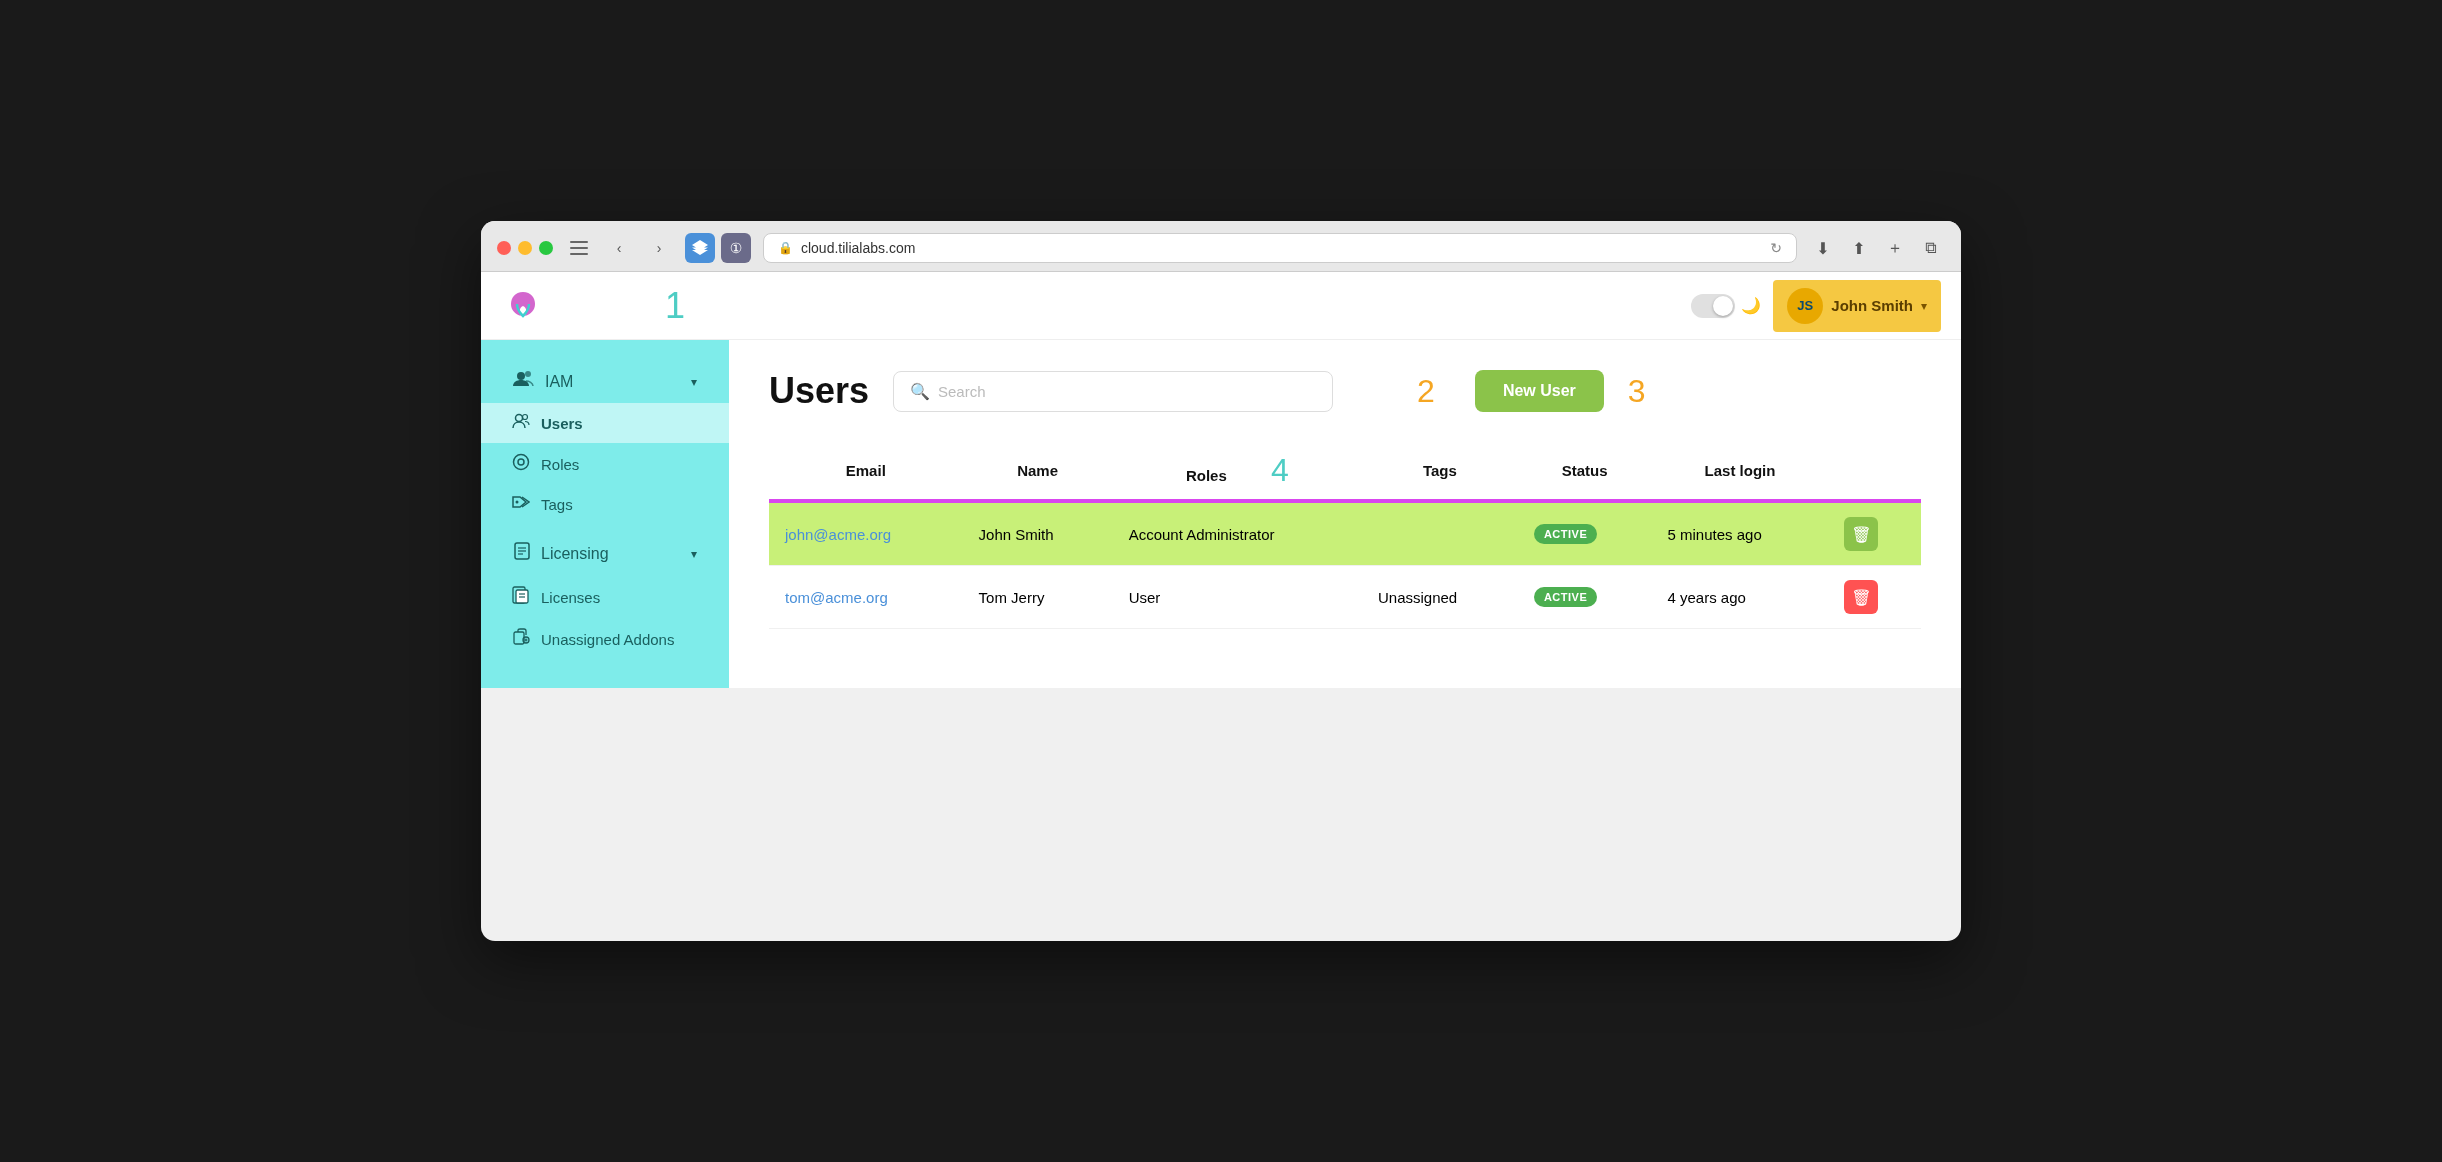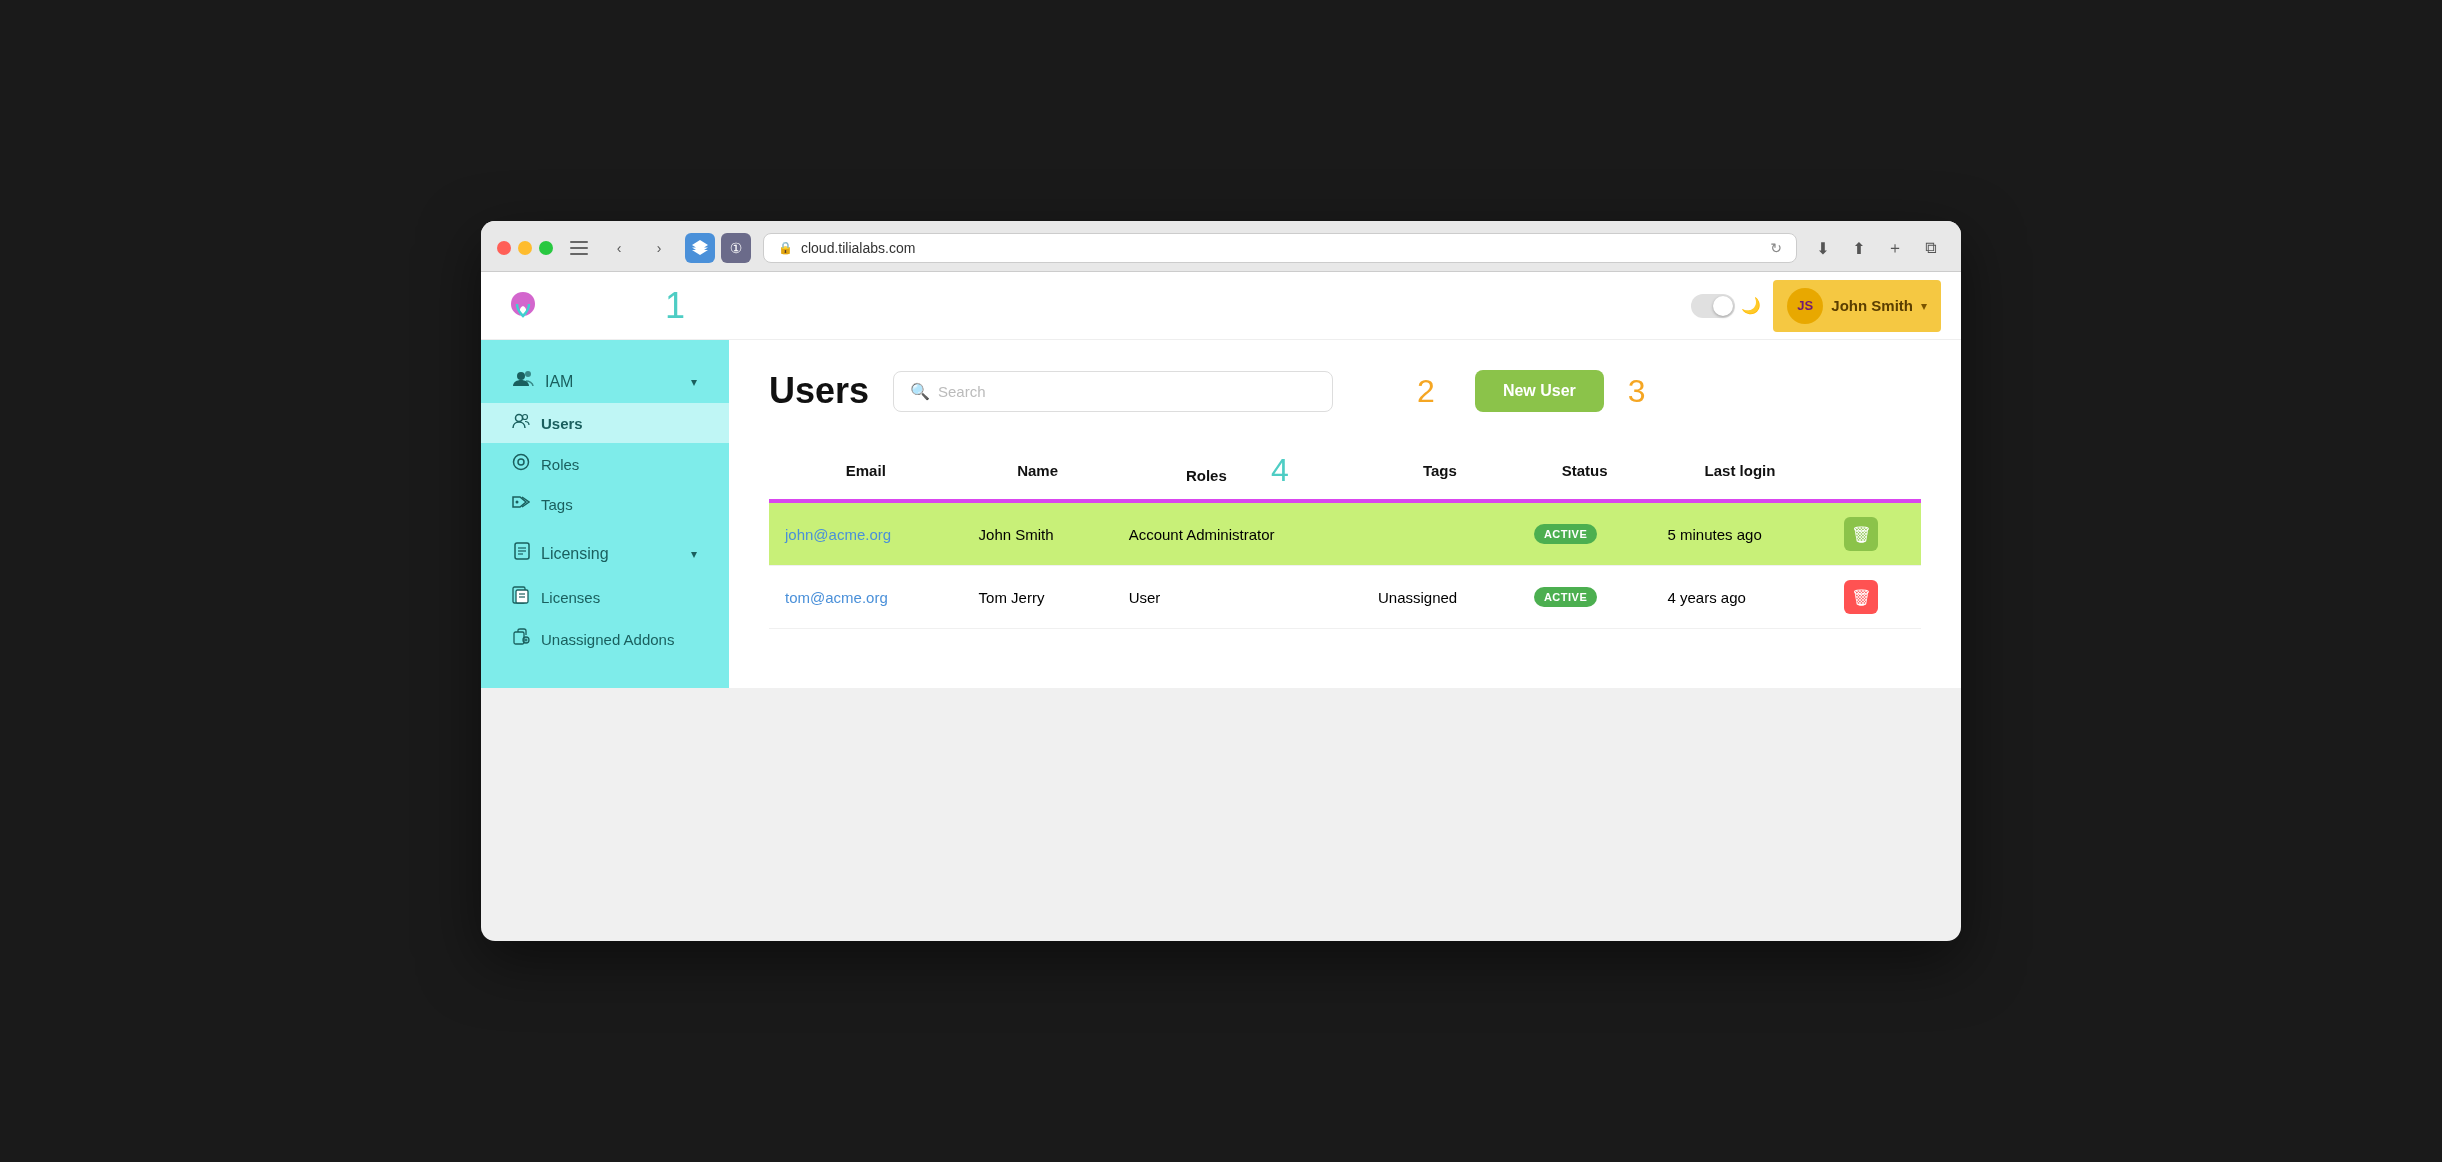--- a/index.html
+++ b/index.html
@@ -212,21 +212,21 @@
     .user-avatar {
       width: 36px;
       height: 36px;
       background: #e8a800;
       border-radius: 50%;
       display: flex;
       align-items: center;
       justify-content: center;
       font-weight: 700;
       font-size: 13px;
-      color: #701a75;
+      color: #0c4a6e;
     }
 
     .user-name {
       font-weight: 600;
       font-size: 15px;
       color: #5a3e00;
       flex: 1;
     }
 
     .user-chevron {

